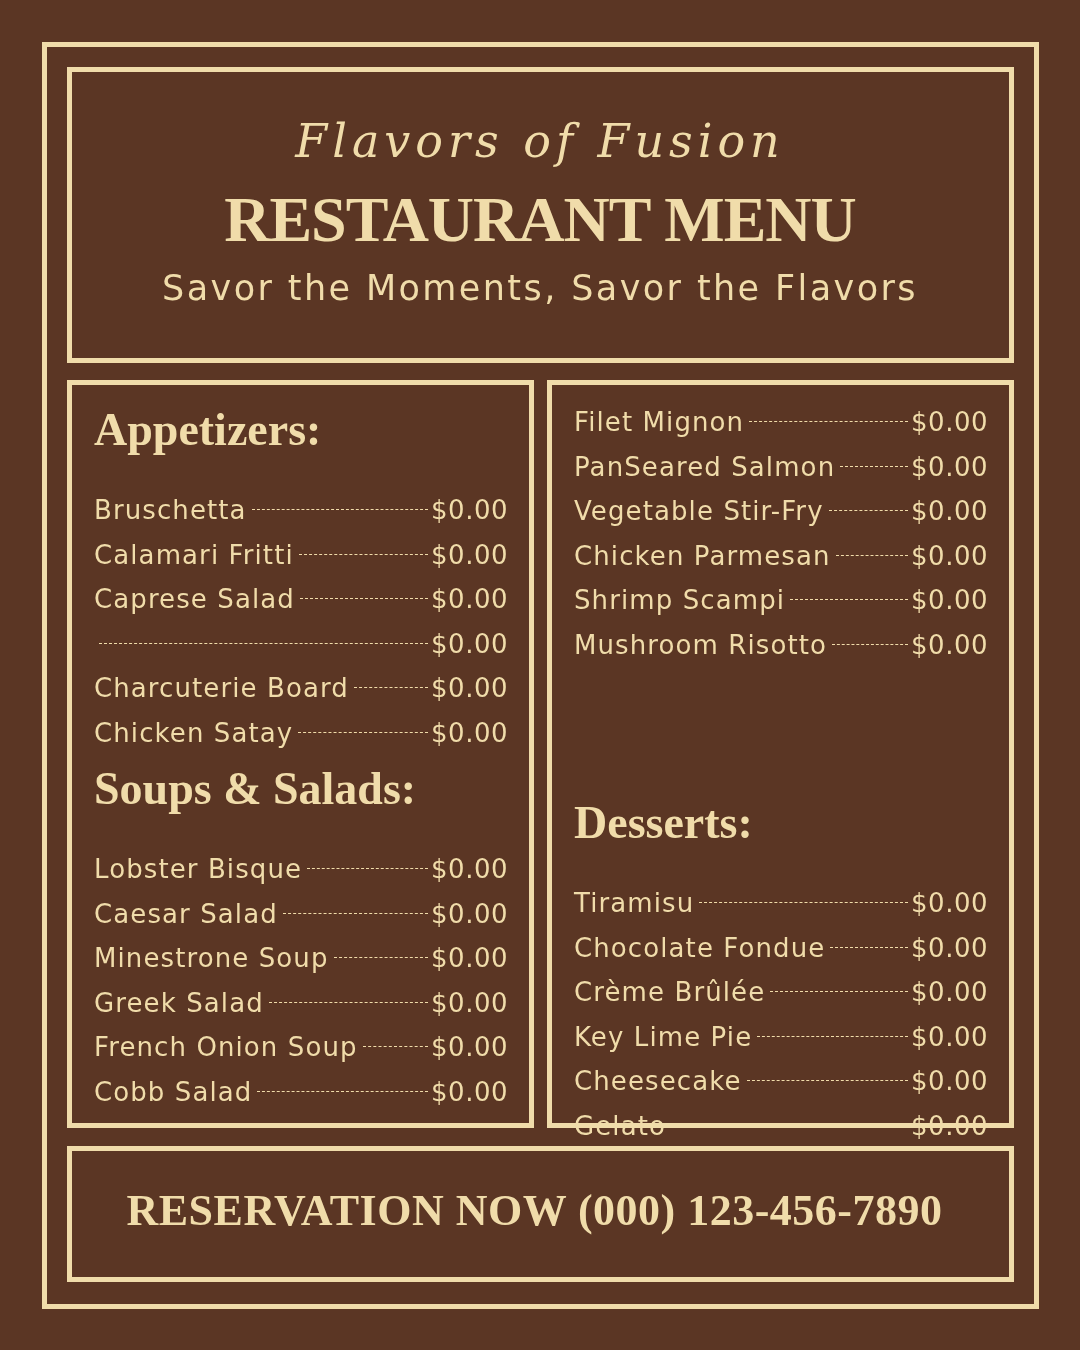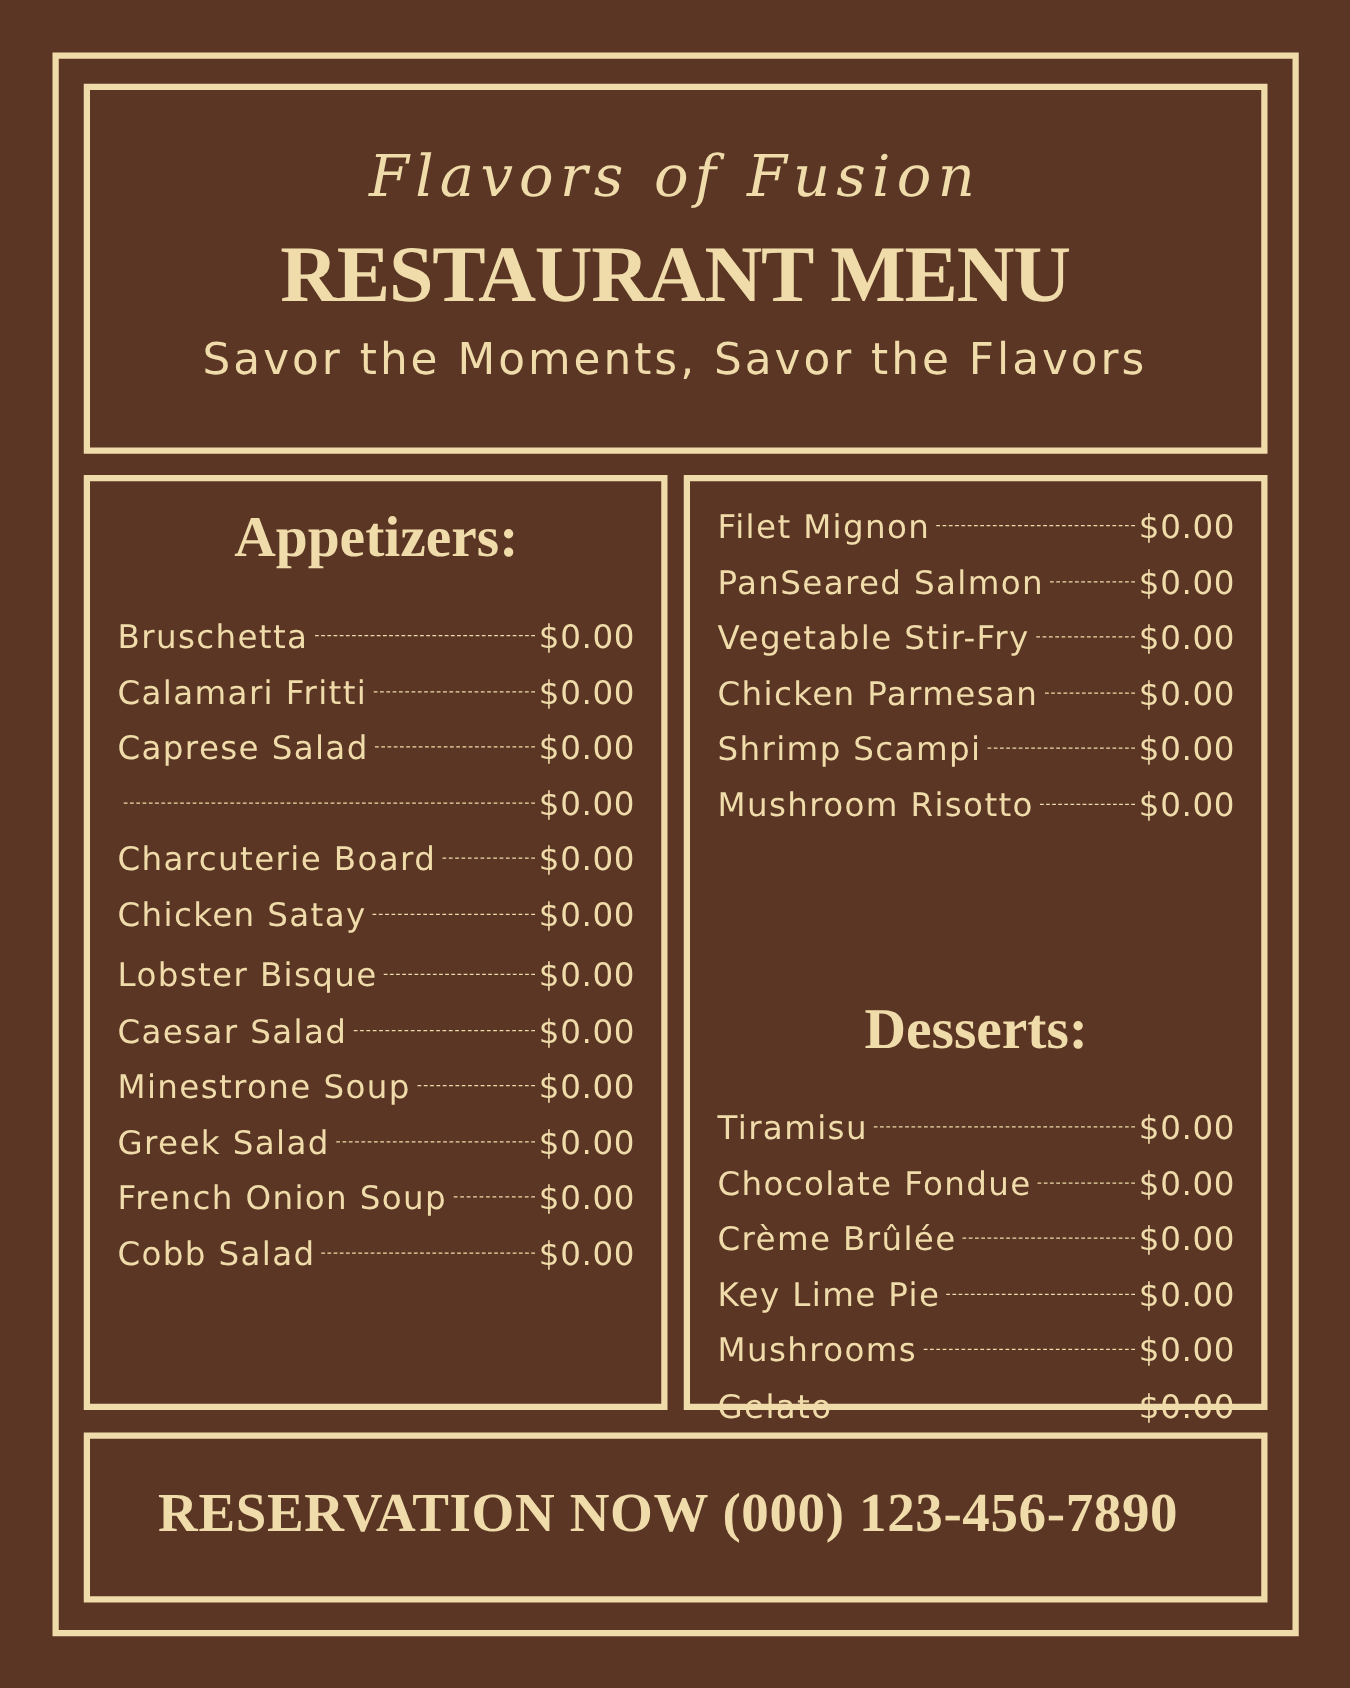--- a/index.html
+++ b/index.html
@@ -46,21 +46,21 @@
       font-size: 35px;
       letter-spacing: 2.4px;
       line-height: 1;
     }
     .section {
       position: absolute;
       width: 414px;
     }
     .section h2 {
       margin: 0;
-      text-align: center;
+      text-align: left;
       font-family: "Liberation Serif", serif;
       font-weight: bold;
       font-size: 46px;
       line-height: 1;
       height: 88px;
       padding-top: 0;
     }
     .item {
       display: flex;
       align-items: baseline;
@@ -170,20 +170,21 @@
       <span class="price">$0.00</span>
     </div>
   <div class="item">
       <span class="name">Mushroom Risotto</span>
       <span class="leader"></span>
       <span class="price">$0.00</span>
     </div>
 </div>
 
 <div class="section" id="sec-soups">
+  <h2>Soups &amp; Salads:</h2>
   <div class="item">
       <span class="name">Lobster Bisque</span>
       <span class="leader"></span>
       <span class="price">$0.00</span>
     </div>
   <div class="item">
       <span class="name">Caesar Salad</span>
       <span class="leader"></span>
       <span class="price">$0.00</span>
     </div>
@@ -225,21 +226,21 @@
       <span class="name">Crème Brûlée</span>
       <span class="leader"></span>
       <span class="price">$0.00</span>
     </div>
   <div class="item">
       <span class="name">Key Lime Pie</span>
       <span class="leader"></span>
       <span class="price">$0.00</span>
     </div>
   <div class="item">
-      <span class="name">Mushrooms</span>
+      <span class="name">Cheesecake</span>
       <span class="leader"></span>
       <span class="price">$0.00</span>
     </div>
   <div class="item">
       <span class="name">Gelato</span>
       <span class="leader"></span>
       <span class="price">$0.00</span>
     </div>
 </div>
 

